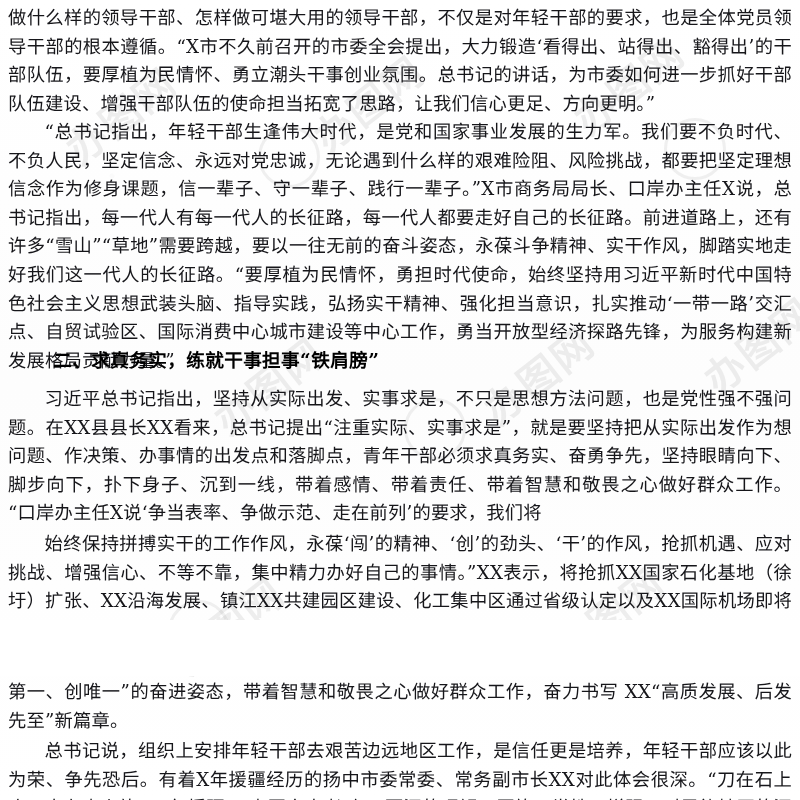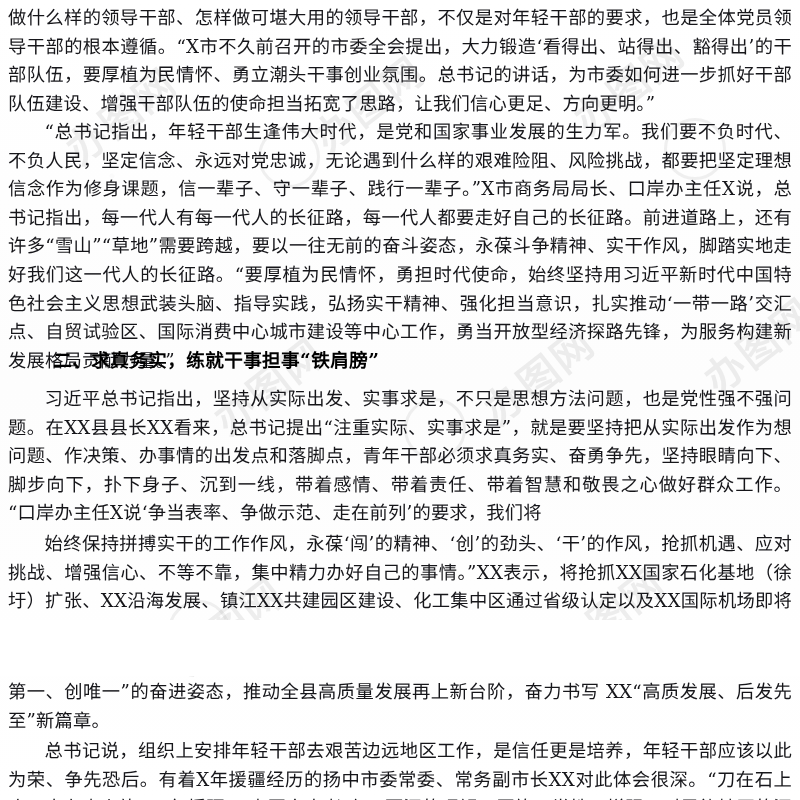--- a/index.html
+++ b/index.html
@@ -126,18 +126,18 @@
     <p class="para" style="top:118px;">“总书记指出，年轻干部生逢伟大时代，是党和国家事业发展的生力军。我们要不负时代、不负人民，坚定信念、永远对党忠诚，无论遇到什么样的艰难险阻、风险挑战，都要把坚定理想信念作为修身课题，信一辈子、守一辈子、践行一辈子。”X市商务局局长、口岸办主任X说，总书记指出，每一代人有每一代人的长征路，每一代人都要走好自己的长征路。前进道路上，还有许多“雪山”“草地”需要跨越，要以一往无前的奋斗姿态，永葆斗争精神、实干作风，脚踏实地走好我们这一代人的长征路。“要厚植为民情怀，勇担时代使命，始终坚持用习近平新时代中国特色社会主义思想武装头脑、指导实践，弘扬实干精神、强化担当意识，扎实推动‘一带一路’交汇点、自贸试验区、国际消费中心城市建设等中心工作，勇当开放型经济探路先锋，为服务构建新发展格局贡献力量。”</p>
 
     <h2 class="heading" style="top:339px;">二、求真务实，练就干事担事“铁肩膀”</h2>
 
     <p class="para" style="top:385px;">习近平总书记指出，坚持从实际出发、实事求是，不只是思想方法问题，也是党性强不强问题。在XX县县长XX看来，总书记提出“注重实际、实事求是”，就是要坚持把从实际出发作为想问题、作决策、办事情的出发点和落脚点，青年干部必须求真务实、奋勇争先，坚持眼睛向下、脚步向下，扑下身子、沉到一线，带着感情、带着责任、带着智慧和敬畏之心做好群众工作。“口岸办主任X说‘争当表率、争做示范、走在前列’的要求，我们将</p>
 
     <p class="para" style="top:530px;">始终保持拼搏实干的工作作风，永葆‘闯’的精神、‘创’的劲头、‘干’的作风，抢抓机遇、应对挑战、增强信心、不等不靠，集中精力办好自己的事情。”XX表示，将抢抓XX国家石化基地（徐圩）扩张、XX沿海发展、镇江XX共建园区建设、化工集中区通过省级认定以及XX国际机场即将运行等一系列重大历史机遇，切实转化为更加现实有效的发展优势，以“争</p>
 
     <div id="page-break-gap" style="top:620px; height:56px;"></div>
 
-    <p class="para noindent" style="top:678px;">第一、创唯一”的奋进姿态，推动全县高质量发展再上新台阶，奋力书写 XX“高质发展、后发先至”新篇章。</p>
+    <p class="para noindent" style="top:678px;">第一、创唯一”的奋进姿态，带着智慧和敬畏之心做好群众工作，奋力书写 XX“高质发展、后发先至”新篇章。</p>
 
     <p class="para" style="top:737px;">总书记说，组织上安排年轻干部去艰苦边远地区工作，是信任更是培养，年轻干部应该以此为荣、争先恐后。有着X年援疆经历的扬中市委常委、常务副市长XX对此体会很深。“刀在石上磨、人在事上练。X年援疆，对‘国之大者’有了更深的理解，历练了党性，增强了对民族地区的深厚感情，更增强了干事创业的信心。”XX说，总书记指出“干事担事，是干部</p>
 
   </div>
 </div>
 
 </body></html>

